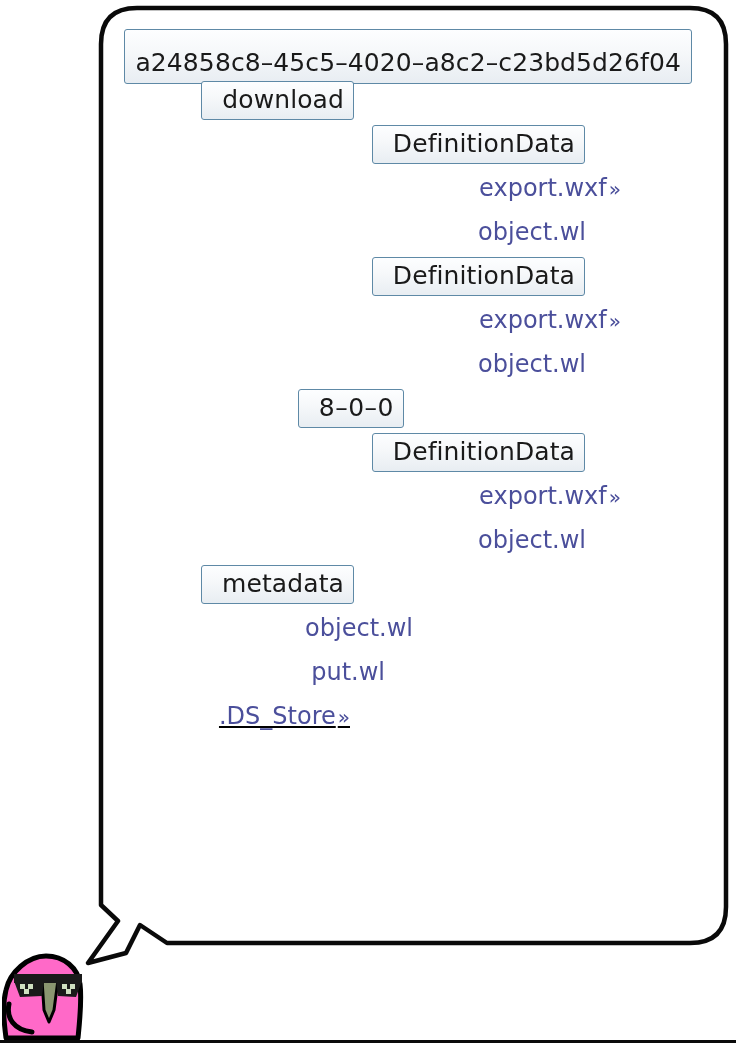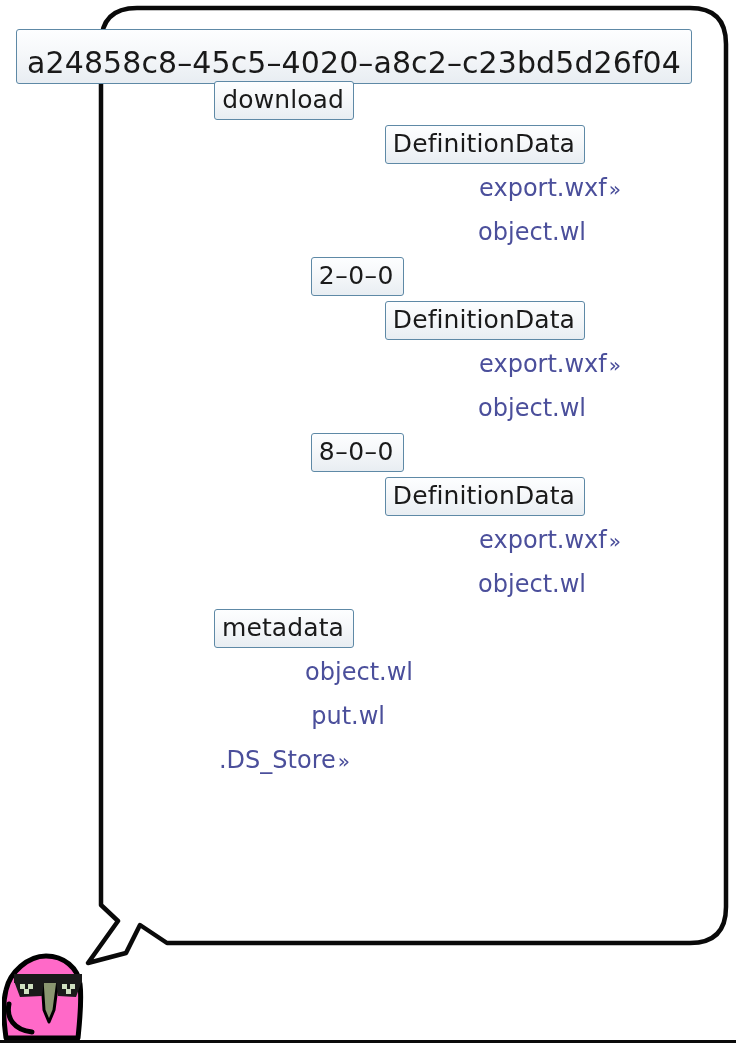--- a/index.html
+++ b/index.html
@@ -48,33 +48,33 @@
     display: flex;
     justify-content: flex-end;
     align-items: center;
     width: 100%;
   }
 
   
   .boxlabel {
     display: inline-block;
     box-sizing: border-box;
-    padding: 3px 9px 4px 7px;
+    padding: 3px 9px 4px 20px;
     border: 1px solid #5e89a6;
     border-radius: 3px;
     background: linear-gradient(to bottom, #fdfeff 0%, #f6f8fa 42%, #e8edf2 100%);
     color: #1a1a1a;
     font-size: 25px;
     line-height: 30px;
     letter-spacing: 0.1px;
     white-space: nowrap;
     box-shadow: 0 0 0 0 rgba(0,0,0,0);
   }
   .boxlabel.uuid {
-    font-size: 30px;
+    font-size: 25px;
     padding: 18px 10px 5px 10px;
     margin-left: 12px;
   }
   .boxlabel.version {
     font-size: 25px;
     letter-spacing: 0.5px;
   }
 
   
   .linklabel {
@@ -154,25 +154,20 @@
       <span class="linklabel"><span>export.wxf</span><span class="chev">»</span></span>
     </div>
   </div>
 
   <div class="row">
     <div class="slot" style="width:466px;">
       <span class="linklabel">object.wl</span>
     </div>
   </div>
 
-  <div class="row">
-    <div class="slot" style="width:284px;">
-      <span class="boxlabel version">2–0–0</span>
-    </div>
-  </div>
 
   <div class="row">
     <div class="slot" style="width:465px;">
       <span class="boxlabel">DefinitionData</span>
     </div>
   </div>
 
   <div class="row">
     <div class="slot" style="width:501px;">
       <span class="linklabel"><span>export.wxf</span><span class="chev">»</span></span>
@@ -221,21 +216,21 @@
     </div>
   </div>
 
   <div class="row">
     <div class="slot" style="width:265px;">
       <span class="linklabel">put.wl</span>
     </div>
   </div>
 
   <div class="row">
-    <div class="slot" style="width:230px;">
+    <div class="slot" style="width:230px;text-decoration:underline;">
       <span class="linklabel"><span>.DS_Store</span><span class="chev">»</span></span>
     </div>
   </div>
 
 </div>
 
 <svg id="bird" viewBox="0 0 96 92">
 
   <path d="M 44 4
            C 62 4 76 16 78 32

